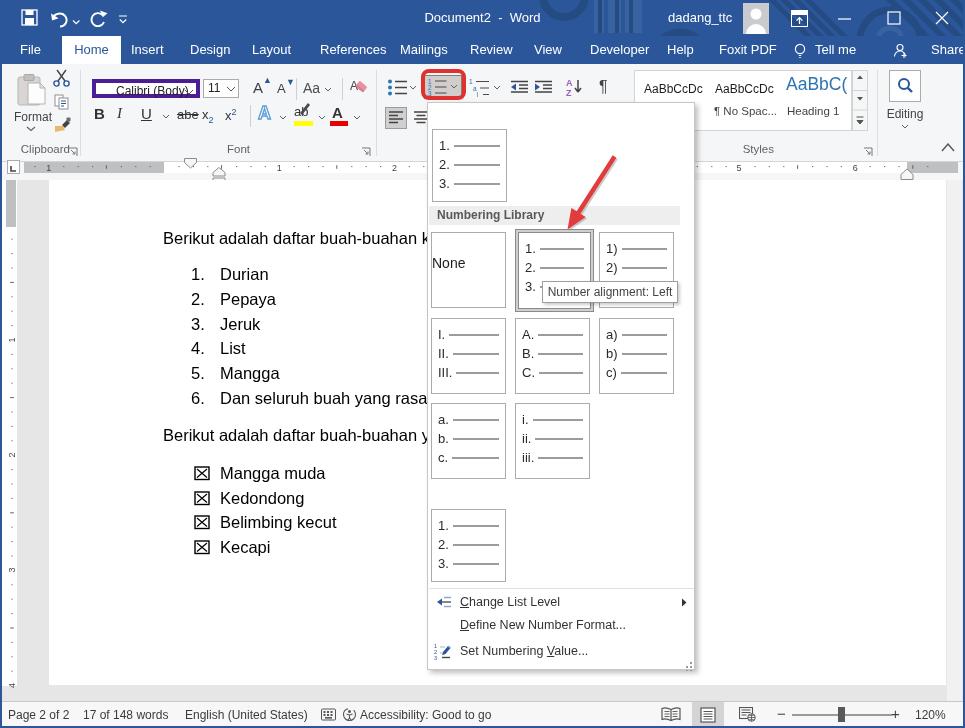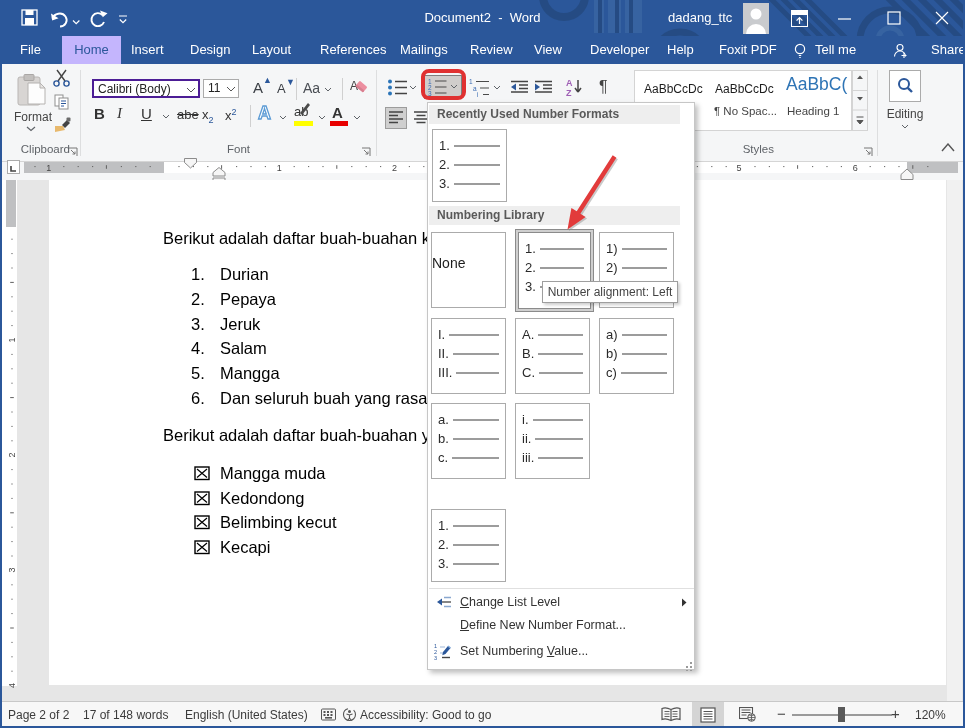--- a/index.html
+++ b/index.html
@@ -109,21 +109,21 @@
   <svg class="abs" style="left:836px;top:10px;width:120px;height:17px" viewBox="0 0 120 17">
     <g stroke="#fff" stroke-width="1.2" fill="none">
       <path d="M2,9 h13"></path>
       <rect x="52" y="2" width="12" height="12"></rect>
       <path d="M100,2 l12,12 M112,2 l-12,12"></path>
     </g>
   </svg>
 </div>
 <div class="abs" id="tabs">
   <div class="tab" style="left:20px;">File</div>
-  <div class="tab" style="left:62px;width:59px;text-align:center;background:#c4b5fd;color:#2b579a;">Home</div>
+  <div class="tab" style="left:62px;width:59px;text-align:center;background:#ffffff;color:#2b579a;">Home</div>
   <div class="tab" style="left:131px;">Insert</div>
   <div class="tab" style="left:190px;">Design</div>
   <div class="tab" style="left:252px;">Layout</div>
   <div class="tab" style="left:320px;">References</div>
   <div class="tab" style="left:400px;">Mailings</div>
   <div class="tab" style="left:470px;">Review</div>
   <div class="tab" style="left:534px;">View</div>
   <div class="tab" style="left:590px;">Developer</div>
   <div class="tab" style="left:667px;">Help</div>
   <div class="tab" style="left:719px;">Foxit PDF</div>
@@ -181,21 +181,21 @@
   </svg>
   <div class="glabel" style="left:2px;width:68px;">Clipboard</div>
   <svg class="launcher" style="left:66px;" viewBox="0 0 14 14">
       <g stroke="#777" fill="none">
         <path d="M3,3 h8 v8"></path>
         <path d="M5,5 l4,4 M9,6.5 v2.5 h-2.5"></path>
       </g>
     </svg>
   <div class="gsep" style="left:80px;"></div>
 
-  <div class="abs" style="left:92px;top:15px;width:108px;height:19px;background:#fff;border:2px solid #4c1d95;font-size:12px;color:#222;line-height:17px;padding-left:4px;">Calibri (Body)<svg class="abs" style="right:3px;top:6px;width:8px;height:6px" viewBox="0 0 8 6">
+  <div class="abs" style="left:92px;top:15px;width:108px;height:19px;background:#fff;border:4px solid #4c1d95;font-size:12px;color:#222;line-height:17px;padding-left:20px;">Calibri (Body)<svg class="abs" style="right:3px;top:6px;width:8px;height:6px" viewBox="0 0 8 6">
         <path d="M0,1 l4,4 4,-4" fill="none" stroke="#555"></path>
       </svg></div>
   <div class="abs" style="left:203px;top:15px;width:36px;height:19px;background:#fff;border:1px solid #ababab;font-size:12px;color:#222;line-height:17px;padding-left:4px;">11<svg class="abs" style="right:3px;top:6px;width:8px;height:6px" viewBox="0 0 8 6">
         <path d="M0,1 l4,4 4,-4" fill="none" stroke="#555"></path>
       </svg></div>
   <div class="abs" style="left:253px;top:15px;font-size:15px;color:#3b3f45;">A<span style="position:absolute;left:10px;top:-4px;font-size:9px;color:#2b579a;">▲</span></div>
   <div class="abs" style="left:277px;top:17px;font-size:13px;color:#3b3f45;">A<span style="position:absolute;left:9px;top:-4px;font-size:9px;color:#2b579a;">▼</span></div>
   <div class="vsep" style="left:296px;top:14px;height:22px;"></div>
   <div class="abs" style="left:303px;top:16px;font-size:14px;color:#4a4e54;">Aa</div>
   <svg class="abs" style="left:324px;top:23px;width:8px;height:6px" viewBox="0 0 8 6">
@@ -406,21 +406,21 @@
       <text x="0" y="0" transform="translate(7.5,502.6) rotate(-90)">4</text>
     </g>
   </svg>
 
   <div class="abs" style="left:947px;top:0;width:15px;height:521px;background:#f1f1f1;"></div>
 
   <div class="doctext" style="left:163px;top:49px;">Berikut adalah daftar buah-buahan kesukaan jaka:</div>
   <div class="doctext" style="left:191px;top:85px;">1.<span style="position:absolute;left:29px;">Durian</span></div>
   <div class="doctext" style="left:191px;top:110px;">2.<span style="position:absolute;left:29px;">Pepaya</span></div>
   <div class="doctext" style="left:191px;top:135px;">3.<span style="position:absolute;left:29px;">Jeruk</span></div>
-  <div class="doctext" style="left:191px;top:159px;">4.<span style="position:absolute;left:29px;">Salam</span></div>
+  <div class="doctext" style="left:191px;top:159px;">4.<span style="position:absolute;left:29px;">List</span></div>
   <div class="doctext" style="left:191px;top:184px;">5.<span style="position:absolute;left:29px;">Mangga</span></div>
   <div class="doctext" style="left:191px;top:209px;">6.<span style="position:absolute;left:29px;">Dan seluruh buah yang rasanya manis</span></div>
   <div class="doctext" style="left:163px;top:246px;">Berikut adalah daftar buah-buahan yang tidak disukai jaka:</div>
   <div class="doctext" style="left:194px;top:284px;"><svg width="16" height="15" viewBox="0 0 16 15" style="vertical-align:-2px">
         <rect x="1" y="1" width="14" height="12.5" fill="none" stroke="#000" stroke-width="1.4"></rect>
         <path d="M3,3 l10,8.5 M13,3 l-10,8.5" stroke="#000" stroke-width="1.2"></path>
       </svg><span style="position:absolute;left:26px;top:0px;">Mangga muda</span></div>
   <div class="doctext" style="left:194px;top:309px;"><svg width="16" height="15" viewBox="0 0 16 15" style="vertical-align:-2px">
         <rect x="1" y="1" width="14" height="12.5" fill="none" stroke="#000" stroke-width="1.4"></rect>
         <path d="M3,3 l10,8.5 M13,3 l-10,8.5" stroke="#000" stroke-width="1.2"></path>
@@ -474,21 +474,20 @@
       <circle cx="12.5" cy="10.5" r="3.8" fill="#f7f7f7" stroke="#555" stroke-width="1"></circle>
       <path d="M9,10.5 h7 M12.5,7 v7 M10,8 q2.5,2 5,0 M10,13 q2.5,-2 5,0" stroke="#555" stroke-width="0.8" fill="none"></path>
     </svg>
   <div class="abs" style="left:777px;top:3px;font-size:15px;color:#444;">−</div>
   <div class="abs" style="left:792px;top:12px;width:100px;height:1.6px;background:#9a9a9a;"></div>
   <div class="abs" style="left:838px;top:5px;width:7px;height:15px;background:#595959;"></div>
   <div class="abs" style="left:891px;top:3px;font-size:15px;color:#444;">+</div>
   <div class="abs" style="left:915px;top:6px;">120%</div>
 </div>
 <div class="abs" id="dropdown">
-  <div class="ddheader" style="top:2px;">Recently Used Number Formats</div>
   <div class="pbox" style="left:4px;top:26px;height:73px;">
     <div class="prow">
         <span>1.</span>
         <i class="pl"></i>
       </div>
     <div class="prow">
         <span>2.</span>
         <i class="pl"></i>
       </div>
     <div class="prow">

